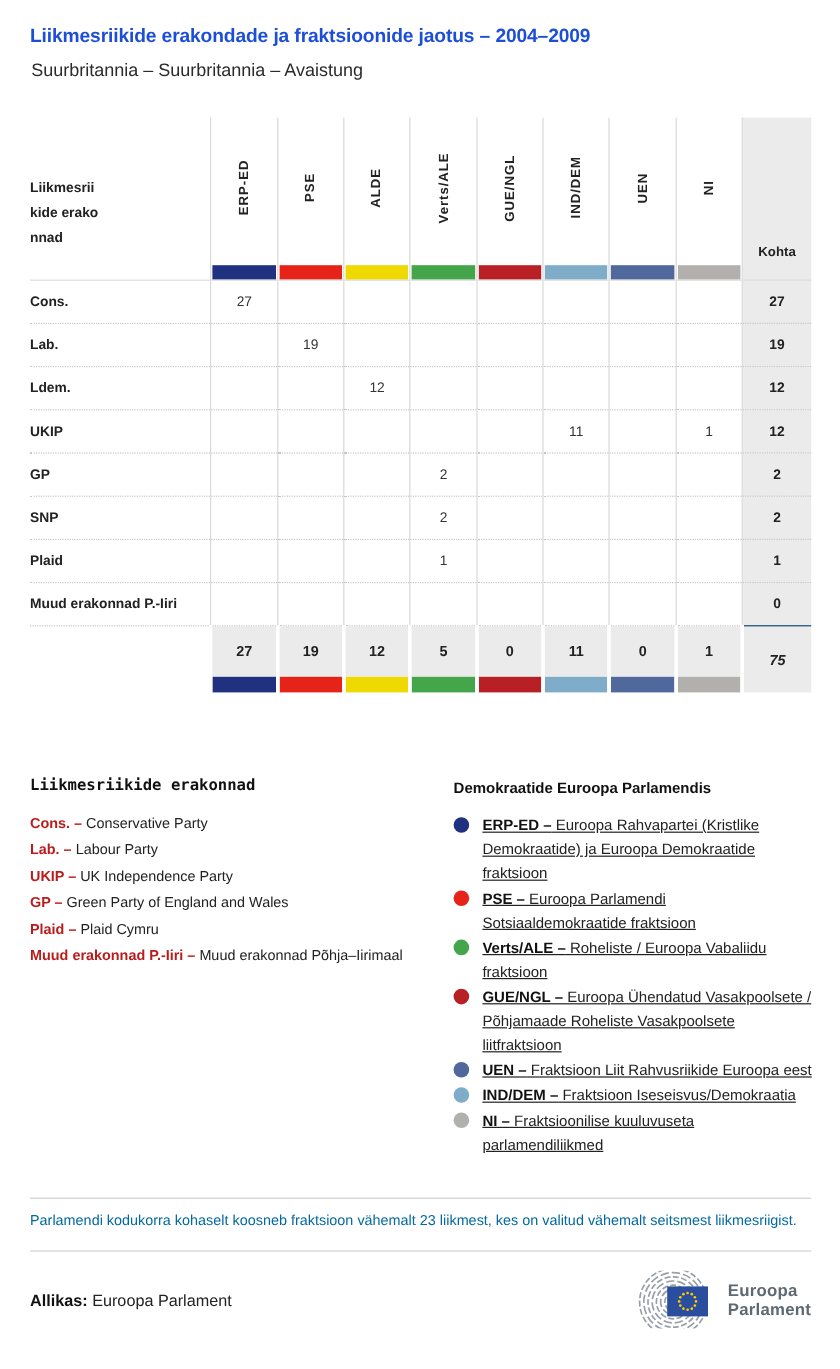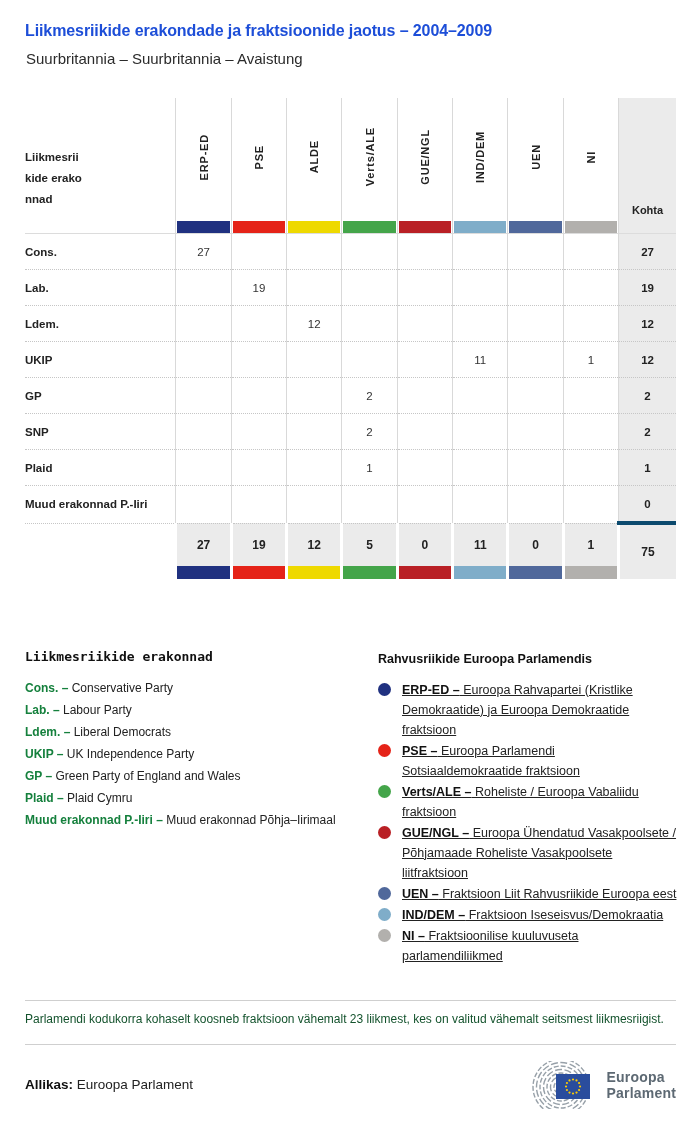--- a/index.html
+++ b/index.html
@@ -29,40 +29,40 @@
   tbody th,tbody td{height:35px;padding:0;}
   tbody tr > *{border-bottom:1px dotted #c6c6c6;}
   tbody tr:first-child > *{border-top:1px solid #dcdcdc;}
   tbody th.row-label{text-align:left;font-size:11.5px;font-weight:bold;color:#222;}
   tbody td{text-align:center;font-size:11.5px;color:#333;border-left:1px solid #d9d9d9;}
   tbody td.kohta-val{background:#ebebeb;font-weight:bold;color:#222;}
 
   tfoot td{padding:0;}
   tr.totals td{height:42px;background:#ebebeb;text-align:center;font-size:12px;font-weight:bold;color:#222;border-left:3px solid #fff;}
   tr.totals td.t-empty{background:#fff;border-left:none;}
-  tr.totals td.kohta-total{font-size:12px;border-left:3px solid #fff;border-top:4px solid #0c4a6e;}
+  tr.totals td.kohta-total{font-size:12px;border-left:3px solid #fff;border-top:1px solid #0c4a6e;font-style:italic;}
   tr.foot-bars td{height:13px;border-left:3px solid #fff;}
   tr.foot-bars td.t-empty{border-left:none;}
   tr.foot-bars .bar{height:13px;}
 
   
   .legends{display:flex;margin-top:70px;}
   .legend-parties{width:330px;flex:none;}
   .legend-parties h3{font-family:"DejaVu Sans Mono","Liberation Mono",monospace;font-size:13px;font-weight:bold;margin:0 0 13px 0;color:#111;}
   .party-item{font-size:12px;line-height:22px;color:#222;}
-  .party-item b{color:#15803d;}
+  .party-item b{color:#b91c1c;}
   .legend-groups{margin-left:23px;width:300px;flex:none;}
   .legend-groups h3{font-size:12.5px;font-weight:bold;margin:3px 0 14px 0;color:#111;}
   .group-item{display:flex;align-items:flex-start;margin-bottom:1px;}
   .dot{width:13px;height:13px;border-radius:50%;flex:none;margin:3px 11px 0 0;}
   .group-item .gtext{font-size:12.5px;line-height:20px;color:#222;text-decoration:underline;}
   .group-item b{color:#111;}
 
   
-  .note{margin-top:33px;border-top:1px solid #cfcfcf;border-bottom:1px solid #cfcfcf;padding:9px 0 15px 0;font-size:12px;line-height:19px;color:#14532d;}
+  .note{margin-top:33px;border-top:1px solid #cfcfcf;border-bottom:1px solid #cfcfcf;padding:9px 0 15px 0;font-size:12px;line-height:19px;color:#0369a1;}
   .footer{display:flex;justify-content:space-between;align-items:center;margin-top:12px;height:56px;}
   .source{font-size:13.5px;color:#222;}
   .source b{color:#111;}
   .logo{display:flex;align-items:center;}
   .logo-text{margin-left:9px;font-size:14px;font-weight:bold;color:#5d6973;line-height:16px;letter-spacing:0.2px;}
 </style>
 </head>
 <body>
 
 <div class="page">
@@ -267,29 +267,28 @@
         </tr>
     </tfoot>
   </table>
 
   <div class="legends">
     <div class="legend-parties">
       <h3>Liikmesriikide erakonnad</h3>
       <div id="party-items">
           <div class="party-item"><b>Cons. –</b><span> Conservative Party</span></div>
           <div class="party-item"><b>Lab. –</b><span> Labour Party</span></div>
-          <div class="party-item"><b>Ldem. –</b><span> Liberal Democrats</span></div>
           <div class="party-item"><b>UKIP –</b><span> UK Independence Party</span></div>
           <div class="party-item"><b>GP –</b><span> Green Party of England and Wales</span></div>
           <div class="party-item"><b>Plaid –</b><span> Plaid Cymru</span></div>
           <div class="party-item"><b>Muud erakonnad P.-Iiri –</b><span> Muud erakonnad Põhja–Iirimaal</span></div>
         </div>
     </div>
     <div class="legend-groups">
-      <h3>Rahvusriikide Euroopa Parlamendis</h3>
+      <h3>Demokraatide Euroopa Parlamendis</h3>
       <div id="group-items">
           <div class="group-item">
             <span class="dot" style="background: rgb(32, 49, 128);"></span>
             <div class="gtext"><b>ERP-ED –</b><span> Euroopa Rahvapartei (Kristlike Demokraatide) ja Euroopa Demokraatide fraktsioon</span></div>
           </div>
           <div class="group-item">
             <span class="dot" style="background: rgb(229, 35, 24);"></span>
             <div class="gtext"><b>PSE –</b><span> Euroopa Parlamendi Sotsiaaldemokraatide fraktsioon</span></div>
           </div>
           <div class="group-item">

